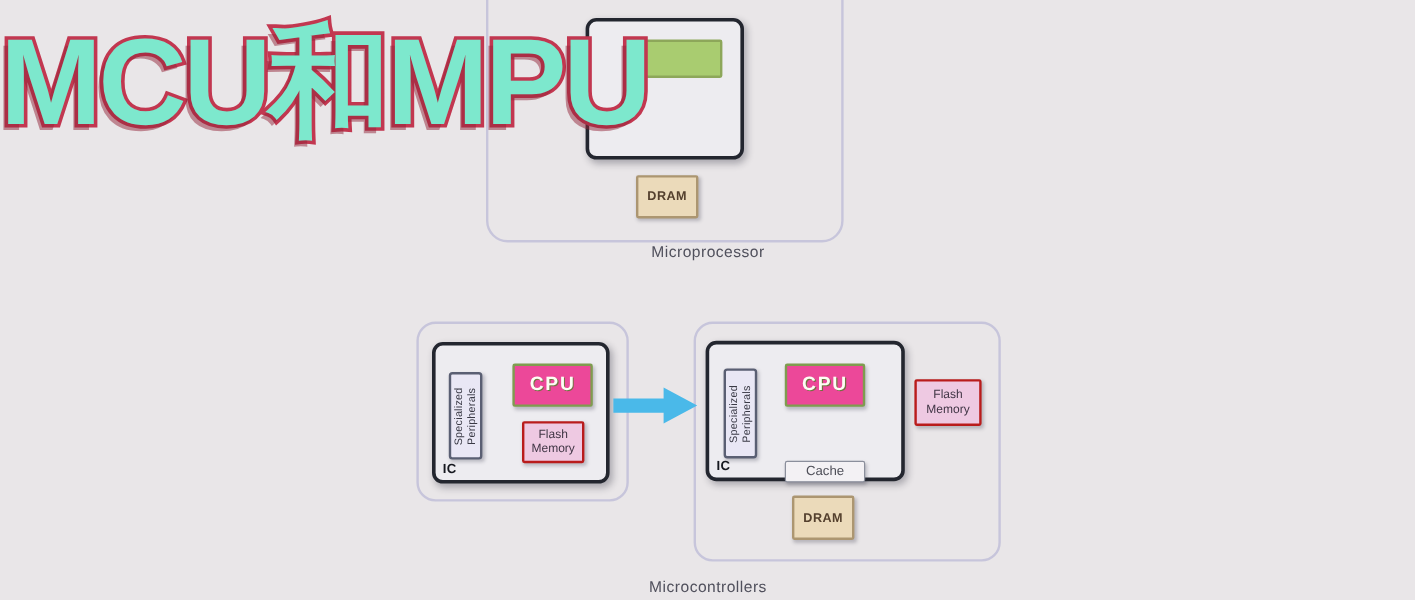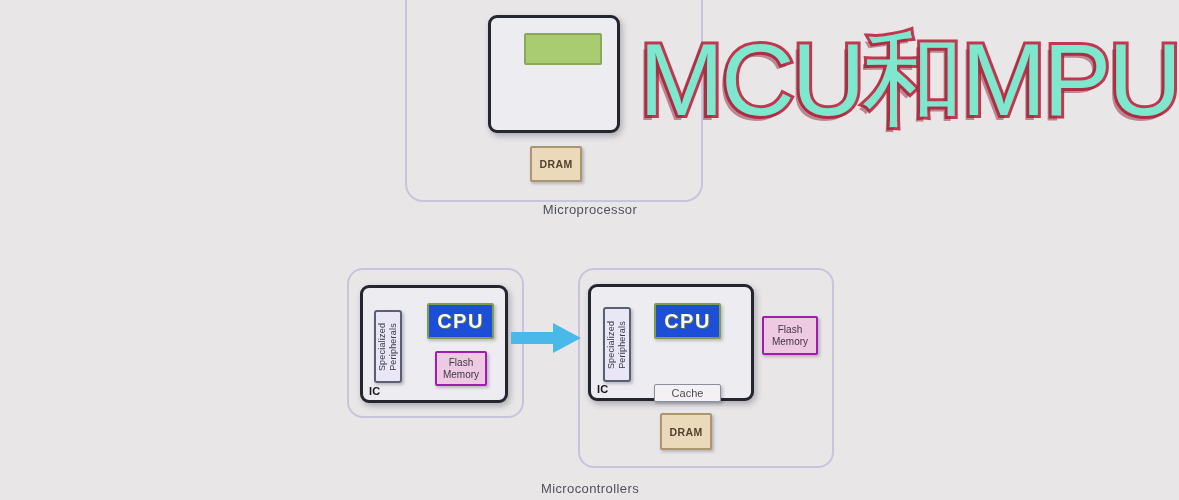--- a/index.html
+++ b/index.html
@@ -20,26 +20,26 @@
   .ic-tag{
     position:absolute;left:6px;bottom:3px;font-size:11px;font-weight:bold;color:#16181f;
     letter-spacing:.3px;
   }
   .blockbox{
     display:flex;align-items:center;justify-content:center;flex-direction:column;
     box-sizing:border-box;border-radius:2px;text-align:center;
     box-shadow:1.5px 2px 3px rgba(40,40,60,.25);
   }
   .cpu-box{
-    background:#1d4ed8;border:2px solid #7f9c4f;
-    color:#fdfdf4;font-weight:bold;font-size:20px;letter-spacing:1.5px;
+    background:#ec4899;border:2px solid #7f9c4f;
+    color:#fdfdf4;font-weight:bold;font-size:16px;letter-spacing:1.5px;
     text-shadow:1px 1px 0 rgba(100,120,55,.9);
   }
   .flash-box{
-    background:#eec9e2;border:2px solid #a21caf;
+    background:#eec9e2;border:2px solid #b91c1c;
     color:#413646;font-size:10px;line-height:12px;font-weight:500;
   }
   .dram-box{
     background:#ebdaba;border:2px solid #ac9671;
     color:#54402e;font-size:10.5px;font-weight:600;letter-spacing:.4px;align-items:center;
   }
   .cache-box{
     background:#f3f1f4;border:1.5px solid #8b8f9c;
     color:#4e4f58;font-size:11px;border-radius:2px;
   }
@@ -50,22 +50,22 @@
   }
   .periph-text{
     transform:rotate(-90deg);white-space:nowrap;text-align:center;
     font-size:9px;line-height:11px;color:#3a3a46;font-weight:500;letter-spacing:.2px;
   }
   .section-label{
     text-align:center;font-size:13px;color:#50505c;letter-spacing:.4px;
   }
   
   .title-wrap{
-    position:absolute;left:0;right:0;top:16px;z-index:10;text-align:right;
-    font-weight:400;color:#7de8cd;
+    position:absolute;left:0;right:0;top:4px;z-index:10;text-align:left;
+    font-weight:700;color:#7de8cd;
     -webkit-text-stroke:6px #c23750;
     paint-order:stroke fill;
     text-shadow:-4px 5px 0 rgba(148,38,58,.50);
     letter-spacing:-3px;
   }
   .title-line1{font-size:102px;line-height:128px;}
   .title-line2{font-size:98px;line-height:112px;}
   
   .bg-layer{z-index:1;}
 </style>

